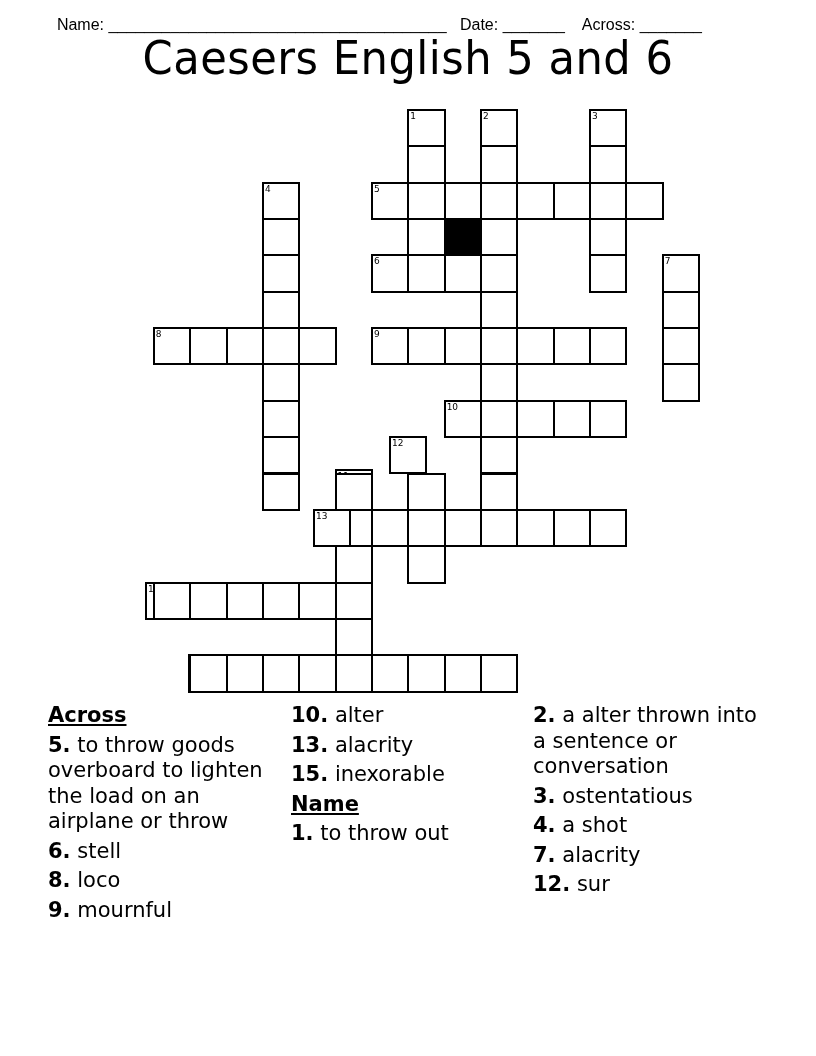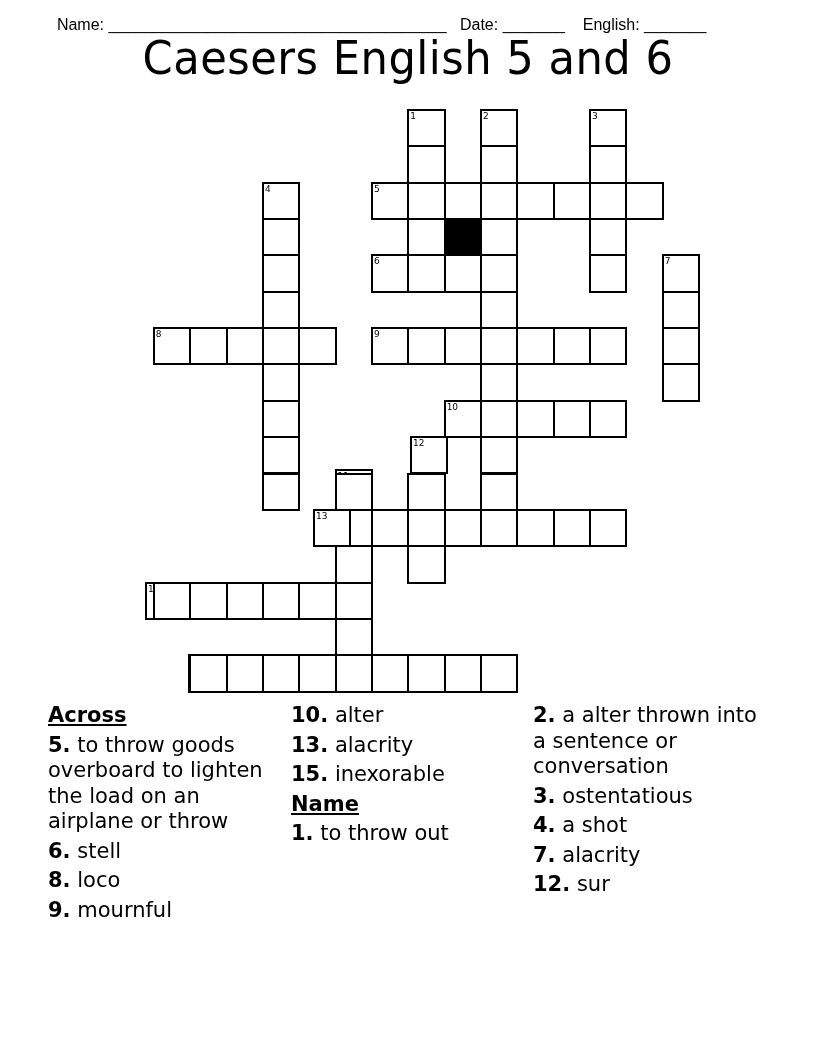--- a/index.html
+++ b/index.html
@@ -16,21 +16,21 @@
     .clues .clue { display: block; margin-bottom: 4px; }
     .clues .clue b { font-weight: bold; }
     #col1 { left: 48px; top: 703px; width: 235px; }
     #col2 { left: 291px; top: 703px; width: 240px; }
     #col3 { left: 533px; top: 703px; width: 240px; }
   </style>
 </head>
 <body>
 
 <div class="hdr">
-  <span>Name: ______________________________________</span><span>   </span><span>Date: _______</span><span>    </span><span>English: _______</span>
+  <span>Name: ______________________________________</span><span>   </span><span>Date: _______</span><span>    </span><span>Across: _______</span>
 </div>
 
 <div class="title">Caesers English 5 and 6</div>
 
 <div id="grid">
     <div class="cell" style="left: 407.3px; top: 109px;">
       <span class="num">1</span>
     </div>
     <div class="cell" style="left: 407.3px; top: 145.35px;"></div>
     <div class="cell" style="left: 407.3px; top: 181.7px;"></div>
@@ -107,21 +107,21 @@
     <div class="cell" style="left: 589.05px; top: 399.8px;"></div>
     <div class="cell" style="left: 334.6px; top: 436.15px; margin-top: 33px;">
       <span class="num">11</span>
     </div>
     <div class="cell" style="left: 334.6px; top: 472.5px;"></div>
     <div class="cell" style="left: 334.6px; top: 508.85px;"></div>
     <div class="cell" style="left: 334.6px; top: 545.2px;"></div>
     <div class="cell" style="left: 334.6px; top: 581.55px;"></div>
     <div class="cell" style="left: 334.6px; top: 617.9px;"></div>
     <div class="cell" style="left: 334.6px; top: 654.25px;"></div>
-    <div class="cell" style="left: 410px; top: 436.15px;">
+    <div class="cell" style="left: 389px; top: 436.15px;">
       <span class="num">12</span>
     </div>
     <div class="cell" style="left: 407.3px; top: 472.5px;"></div>
     <div class="cell" style="left: 407.3px; top: 508.85px;"></div>
     <div class="cell" style="left: 407.3px; top: 545.2px;"></div>
     <div class="cell" style="left: 313px; top: 508.85px;">
       <span class="num">13</span>
     </div>
     <div class="cell" style="left: 370.95px; top: 508.85px;"></div>
     <div class="cell" style="left: 443.65px; top: 508.85px;"></div>

